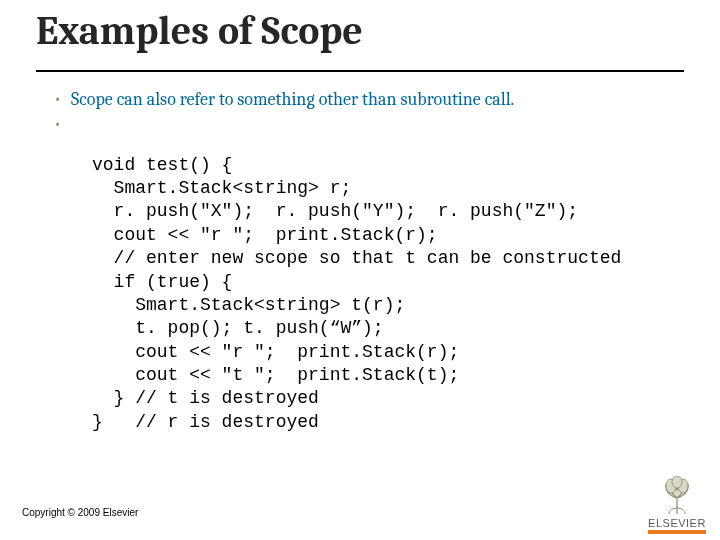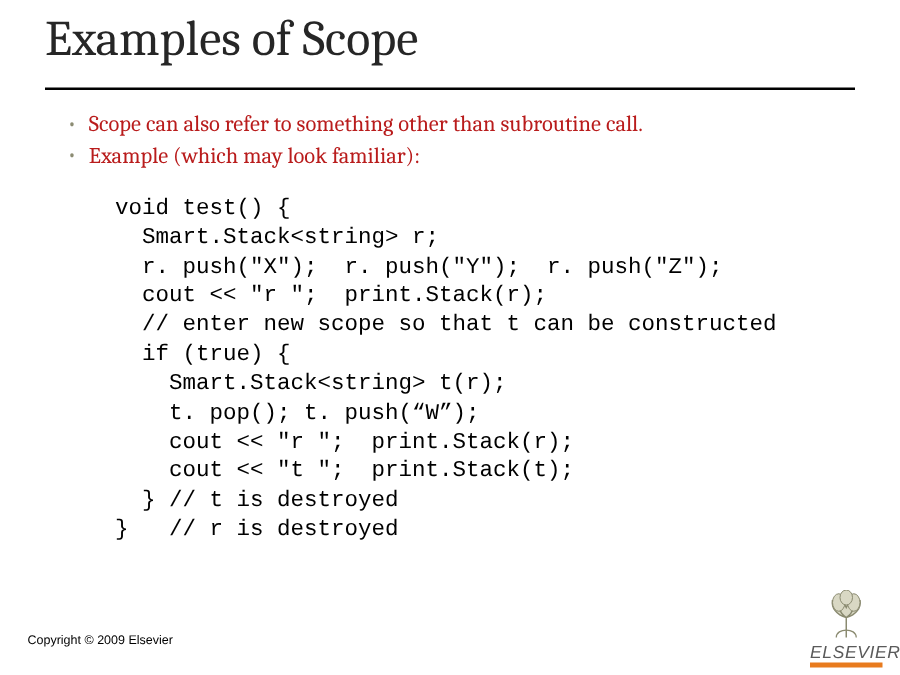--- a/index.html
+++ b/index.html
@@ -17,21 +17,21 @@
     width: 720px;
     height: 540px;
     position: relative;
     box-sizing: border-box;
   }
   .title {
     position: absolute;
     top: 8px;
     left: 36px;
     font-size: 40px;
-    font-weight: 400;
+    font-weight: 700;
     color: #262626;
   }
   .title-underline {
     position: absolute;
     top: 70px;
     left: 36px;
     width: 648px;
     height: 2px;
     background: #000;
   }
@@ -49,21 +49,21 @@
     margin-bottom: 2px;
   }
   .bullet-dot {
     color: #8c8c73;
     font-size: 16px;
     margin-right: 10px;
     margin-top: 2px;
     line-height: 1.2;
   }
   .bullet-text {
-    color: #b91c1c;
+    color: #0369a1;
     text-align: center;
   }
   .code-block {
     margin-top: 19px;
     margin-left: 38px;
     font-family: "Courier New", Courier, monospace;
     font-size: 18px;
     line-height: 1.3;
     white-space: pre;
     color: #000;
@@ -82,25 +82,24 @@
     bottom: 6px;
     width: 58px;
     text-align: center;
   }
   .logo svg {
     display: block;
     margin: 0 auto;
   }
   .logo-text {
     font-family: Arial, sans-serif;
-    font-size: 14px;
+    font-size: 11px;
     letter-spacing: 0.5px;
     color: #5a5a5a;
     margin-top: 1px;
-    font-style: italic;
   }
   .logo-bar {
     height: 4px;
     background: #e87b1e;
     margin-top: 1px;
     width: 100%;
   }
 </style>
 </head>
 <body>
@@ -110,21 +109,20 @@
   <div class="title">Examples of Scope</div>
   <div class="title-underline"></div>
 
   <div class="content">
     <div class="bullet">
       <span class="bullet-dot">•</span>
       <span class="bullet-text">Scope can also refer to something other than subroutine call.</span>
     </div>
     <div class="bullet">
       <span class="bullet-dot">•</span>
-      <span class="bullet-text">Example (which may look familiar):</span>
     </div>
     <div class="code-block">void test() {
   Smart.Stack&lt;string&gt; r;
   r. push("X");  r. push("Y");  r. push("Z");
   cout &lt;&lt; "r ";  print.Stack(r);
   // enter new scope so that t can be constructed
   if (true) {
     Smart.Stack&lt;string&gt; t(r);
     t. pop(); t. push(“W”);
     cout &lt;&lt; "r ";  print.Stack(r);

